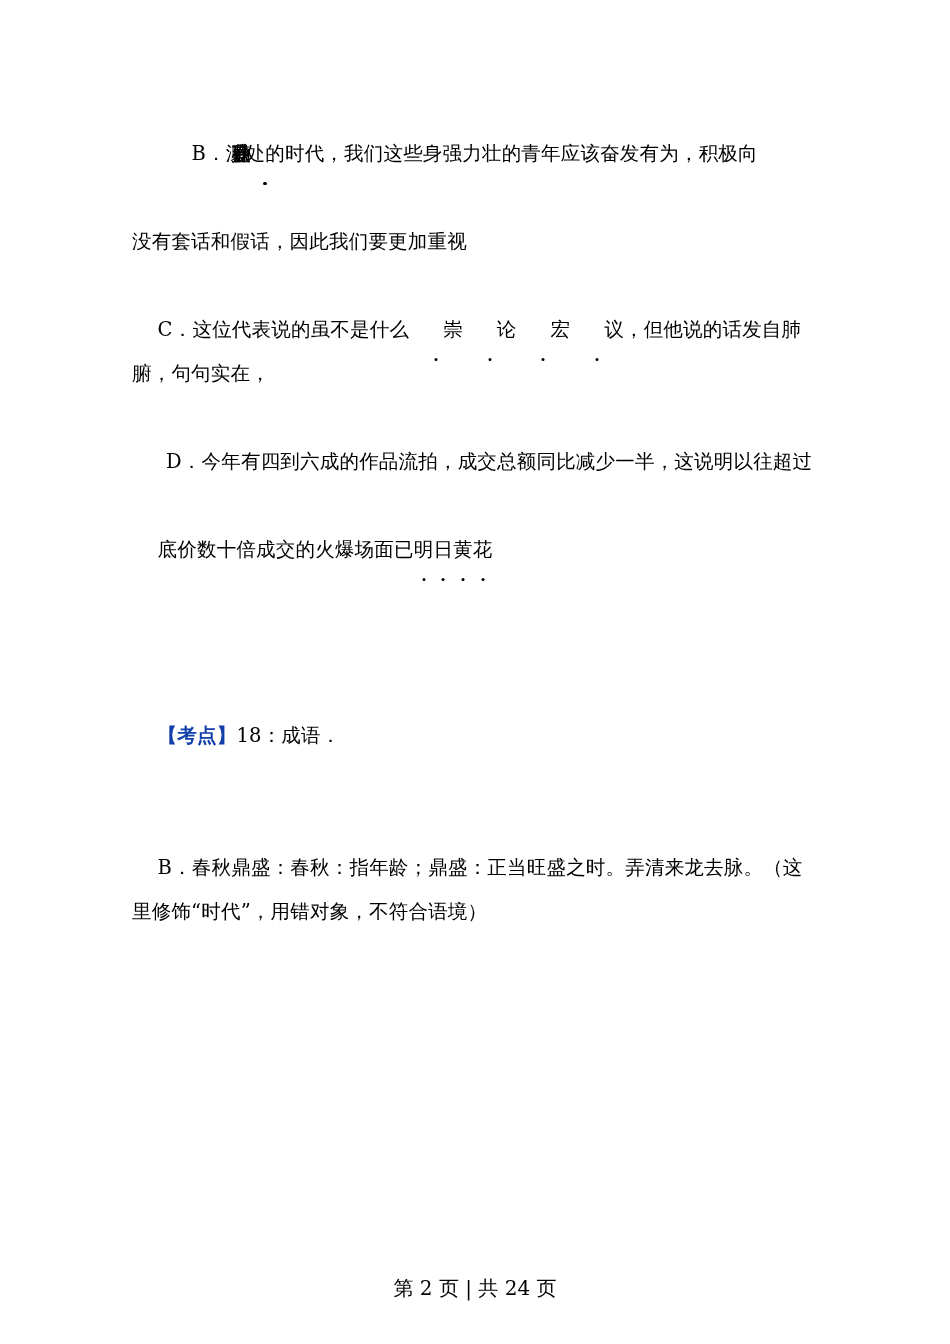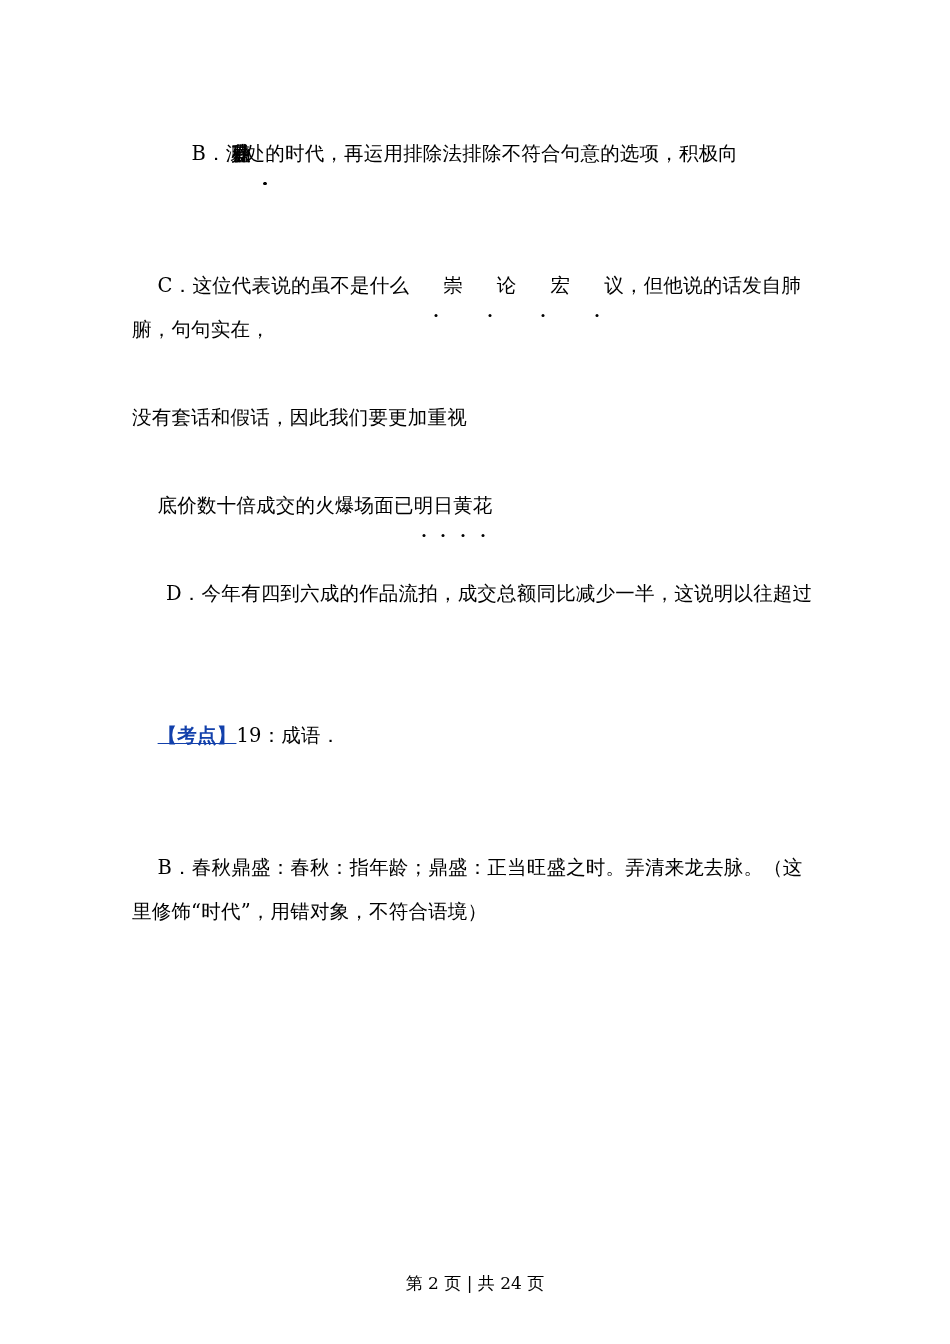--- a/index.html
+++ b/index.html
@@ -46,61 +46,60 @@
     bottom: -9px;
     width: 3px;
     height: 3px;
     border-radius: 50%;
     background: #000;
   }
 
   .tag {
     color: #1240ab;
     font-weight: bold;
-    text-decoration: underline;
   }
   .first-hang {
     text-indent: -34px;
     padding-left: 34px;
   }
 
   .footer {
     position: absolute;
     left: 0;
     right: 0;
-    bottom: 49px;
+    bottom: 42px;
     text-align: center;
-    font-size: 17px;
+    font-size: 20px;
     font-family: "DejaVu Serif", "Liberation Serif", serif;
     color: #000;
   }
 </style>
 </head>
 <body>
 
 <div class="page">
 
   <div class="line indent first-hang">
-    <span>B．深处</span><span id="b-emph"><span class="dot">春</span><span class="dot">秋</span><span class="dot">鼎</span><span class="dot">盛</span></span><span>的时代，再运用排除法排除不符合句意的选项，积极向</span>
+    <span>B．深处</span><span id="b-emph"><span class="dot">春</span><span class="dot">秋</span><span class="dot">鼎</span><span class="dot">盛</span></span><span>的时代，我们这些身强力壮的青年应该奋发有为，积极向</span>
   </div>
 
+  <div class="line">没有套话和假话，因此我们要更加重视</div>
   <div class="line indent">
     <span>C．这位代表说的虽不是什么</span><span id="c-emph"><span class="dot">崇</span><span class="dot">论</span><span class="dot">宏</span><span class="dot">议</span></span><span>，但他说的话发自肺腑，句句实在，</span>
   </div>
-  <div class="line">没有套话和假话，因此我们要更加重视</div>
 
+  <div class="line indent">D．今年有四到六成的作品流拍，成交总额同比减少一半，这说明以往超过</div>
   <div class="line">
     <span>底价数十倍成交的火爆场面已</span><span id="d-emph"><span class="dot">明</span><span class="dot">日</span><span class="dot">黄</span><span class="dot">花</span></span>
   </div>
-  <div class="line indent">D．今年有四到六成的作品流拍，成交总额同比减少一半，这说明以往超过</div>
 
   <div class="gap-lg"></div>
 
   <div class="line">
-    <span class="tag">【考点】</span><span>19：成语．</span>
+    <span class="tag">【考点】</span><span>18：成语．</span>
   </div>
 
 
   <div class="line">
     <span>B．春秋鼎盛：春秋：指年龄；鼎盛：正当旺盛之时。弄清来龙去脉。（这里修饰“时代”，用错对象，不符合语境）</span>
   </div>
 
   <div class="footer">第 2 页 | 共 24 页</div>
 </div>
 

